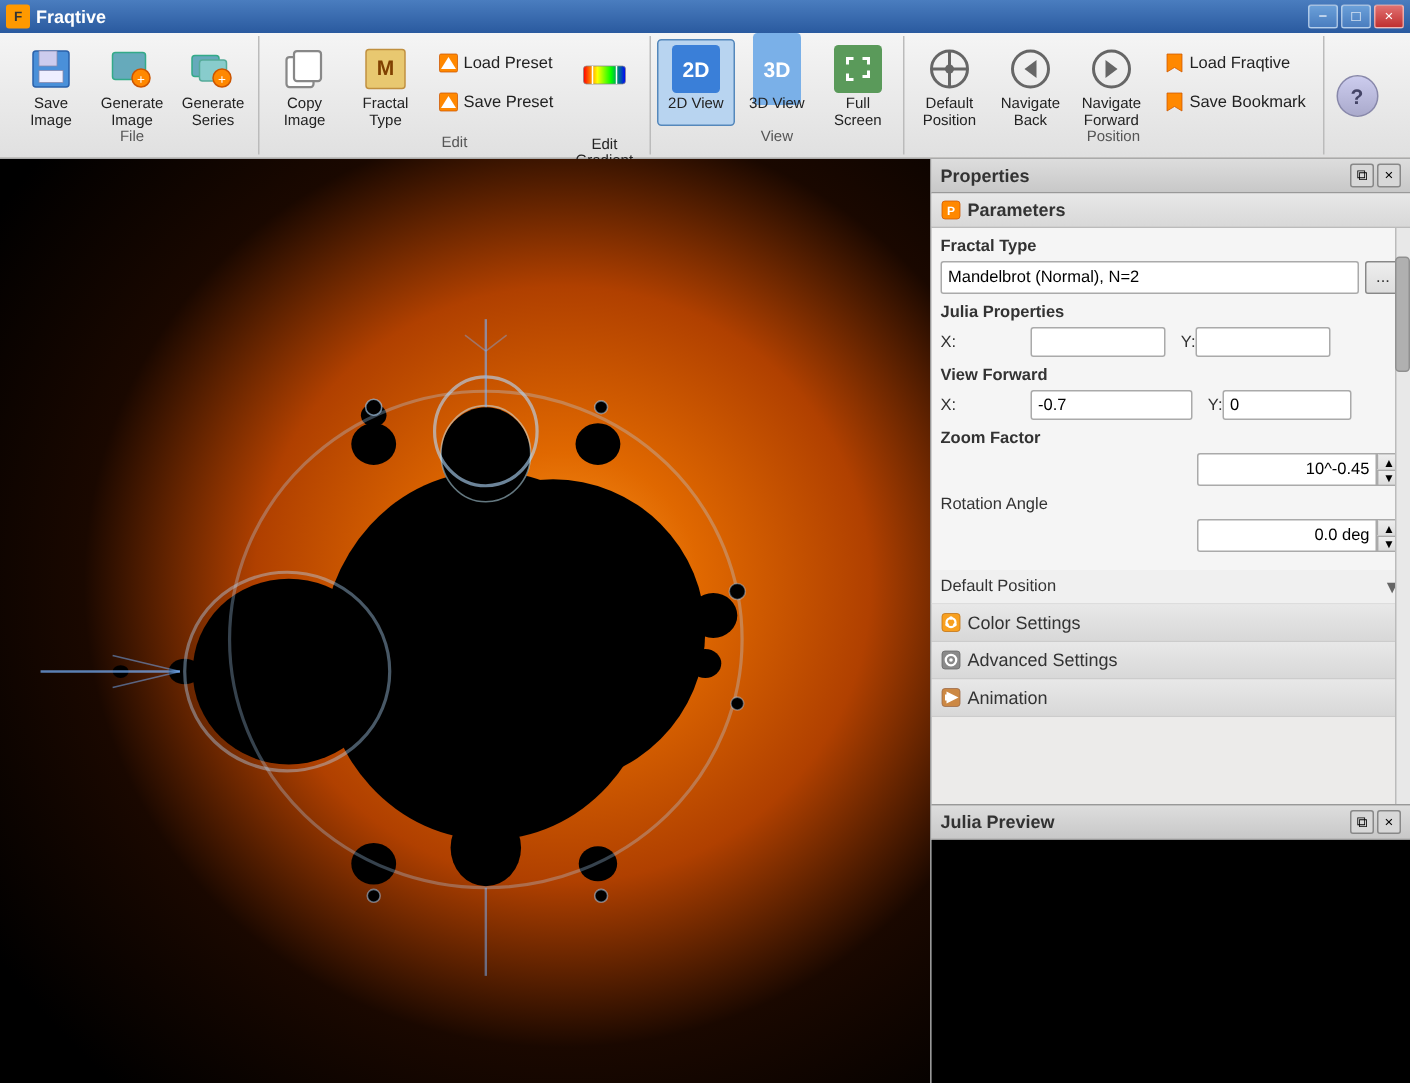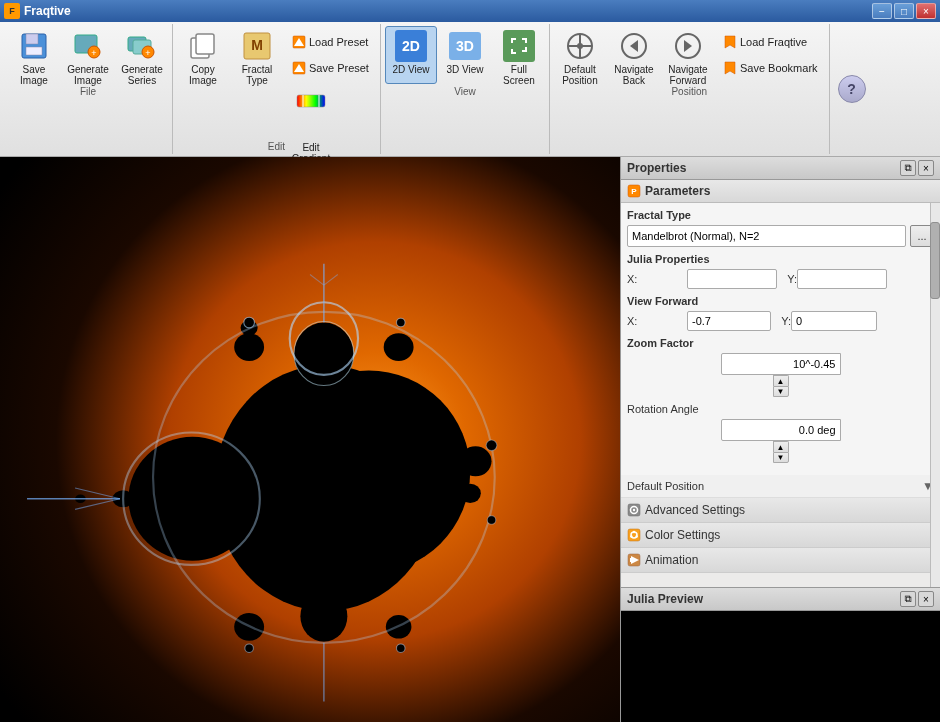--- a/index.html
+++ b/index.html
@@ -107,21 +107,21 @@
     .fractal-type-row { display: flex; align-items: center; gap: 4px; margin-bottom: 6px; }
     .fractal-type-input {
       flex: 1; border: 1px solid #aaa; background: white; padding: 2px 4px;
       font-size: 11px; height: 22px; border-radius: 2px;
     }
     .browse-btn {
       width: 24px; height: 22px; border: 1px solid #888; background: linear-gradient(to bottom, #eee, #ddd);
       cursor: pointer; display: flex; align-items: center; justify-content: center; font-size: 11px;
       border-radius: 2px; color: #333;
     }
-    .spinner-input-row { display: flex; align-items: center; justify-content: flex-end; gap: 0; margin-bottom: 6px; flex-direction: column; }
+    .spinner-input-row { display: flex; align-items: center; justify-content: flex-end; gap: 0; margin-bottom: 6px; }
     .spinner-input {
       border: 1px solid #aaa; background: white; padding: 2px 4px;
       font-size: 11px; height: 22px; width: 120px; text-align: right; border-radius: 2px 0 0 2px;
     }
     .spinner-btns { display: flex; flex-direction: column; }
     .spinner-btn {
       width: 16px; height: 11px; border: 1px solid #aaa; background: linear-gradient(to bottom, #eee, #ddd);
       cursor: pointer; display: flex; align-items: center; justify-content: center; font-size: 8px;
       border-radius: 0;
     }
@@ -138,21 +138,21 @@
     }
     .julia-canvas { background: #000; width: 100%; height: 164px; }
 
     
     .properties-content::-webkit-scrollbar { width: 8px; }
     .properties-content::-webkit-scrollbar-track { background: #e0e0e0; }
     .properties-content::-webkit-scrollbar-thumb { background: #a0a0a0; border-radius: 4px; }
 
     
     .icon-2d { background: #3a7fd8; color: white; font-size: 14px; font-weight: bold; border-radius: 3px; width: 32px; height: 32px; display: flex; align-items: center; justify-content: center; }
-    .icon-3d { background: #7ab0e8; color: white; font-size: 14px; font-weight: bold; border-radius: 3px; width: 32px; height: 28px; display: flex; align-items: center; justify-content: center; }
+    .icon-3d { background: #7ab0e8; color: white; font-size: 14px; font-weight: bold; border-radius: 3px; width: 32px; height: 48px; display: flex; align-items: center; justify-content: center; }
     .icon-fs { background: #5a9a5a; color: white; font-size: 12px; border-radius: 3px; width: 32px; height: 32px; display: flex; align-items: center; justify-content: center; }
 
     .help-btn {
       width: 28px; height: 28px; border-radius: 50%; background: linear-gradient(to bottom, #cce, #aac);
       border: 1px solid #88a; cursor: pointer; display: flex; align-items: center; justify-content: center;
       font-size: 14px; font-weight: bold; color: #446; margin: auto 4px;
     }
 
     
     .default-pos-row {
@@ -248,21 +248,21 @@
       </button>
       <button class="toolbar-btn">
         <div class="toolbar-icon">
           <svg width="32" height="32" viewBox="0 0 32 32">
               <rect x="3" y="3" width="26" height="26" rx="2" fill="#e8c870" stroke="#c09040" stroke-width="1"></rect>
               <text x="16" y="20" text-anchor="middle" font-size="14" font-weight="bold" fill="#804000">M</text>
             </svg>
         </div>
         <span>Fractal Type</span>
       </button>
-      <div style="display:flex;flex-direction:column;justify-content:flex-start;padding-top:4px;gap:1px;">
+      <div style="display:flex;flex-direction:row;justify-content:flex-start;padding-top:4px;gap:1px;">
         <div class="toolbar-group-stacked">
           <button class="toolbar-btn-small">
             <svg width="14" height="14" viewBox="0 0 14 14">
                 <rect x="1" y="1" width="12" height="12" rx="1" fill="#f80" stroke="#c50" stroke-width="0.5"></rect>
                 <polygon points="7,3 12,11 2,11" fill="white"></polygon>
               </svg>
             <span>Load Preset</span>
           </button>
           <button class="toolbar-btn-small">
             <svg width="14" height="14" viewBox="0 0 14 14">
@@ -477,21 +477,21 @@
         <div class="prop-row">
           <span class="prop-label">X:</span>
           <input class="prop-input" type="text" style="width: 90px;">
           <span class="prop-label" style="text-align:right;min-width:20px;">Y:</span>
           <input class="prop-input" type="text" style="width: 90px;">
         </div>
 
         <div style="font-size:11px;font-weight:bold;color:#333;margin-bottom:4px;">View Forward</div>
         <div class="prop-row">
           <span class="prop-label">X:</span>
-          <input class="prop-input" type="text" style="width: 84px;" value="-0.7">
+          <input class="prop-input" type="text" style="width: 108px;" value="-0.7">
           <span class="prop-label" style="text-align:right;min-width:20px;">Y:</span>
           <input class="prop-input" type="text" style="width: 86px;" value="0">
         </div>
 
         <div style="font-size:11px;font-weight:bold;color:#333;margin-bottom:4px;">Zoom Factor</div>
         <div class="spinner-input-row">
           <input class="spinner-input" type="text" value="10^-0.45" style="">
           <div class="spinner-btns">
             <button class="spinner-btn">▲</button>
             <button class="spinner-btn">▼</button>
@@ -504,44 +504,44 @@
           <div class="spinner-btns">
             <button class="spinner-btn">▲</button>
             <button class="spinner-btn">▼</button>
           </div>
         </div>
       </div>
 
       <div class="default-pos-row">
         <span>Default Position</span>
         <span class="default-pos-arrow">▼</span>
-      </div>
-
-      <div class="collapsed-section">
-        <svg width="14" height="14" viewBox="0 0 14 14">
-          <rect x="1" y="1" width="12" height="12" rx="2" fill="#8a8a8a" stroke="#666" stroke-width="0.5"></rect>
-          <circle cx="7" cy="7" r="3.5" fill="none" stroke="white" stroke-width="1.5"></circle>
-          <circle cx="7" cy="7" r="1.2" fill="white"></circle>
-        </svg>
-        <span>Advanced Settings</span>
       </div>
 
       <div class="collapsed-section">
         <svg width="14" height="14" viewBox="0 0 14 14">
           <rect x="1" y="1" width="12" height="12" rx="2" fill="#f8a020" stroke="#c07010" stroke-width="0.5"></rect>
           <circle cx="7" cy="7" r="3" fill="none" stroke="white" stroke-width="1.5"></circle>
           <circle cx="7" cy="4" r="1.2" fill="white"></circle>
           <circle cx="9.6" cy="8.5" r="1.2" fill="white"></circle>
           <circle cx="4.4" cy="8.5" r="1.2" fill="white"></circle>
         </svg>
         <span>Color Settings</span>
       </div>
 
       <div class="collapsed-section">
         <svg width="14" height="14" viewBox="0 0 14 14">
+          <rect x="1" y="1" width="12" height="12" rx="2" fill="#8a8a8a" stroke="#666" stroke-width="0.5"></rect>
+          <circle cx="7" cy="7" r="3.5" fill="none" stroke="white" stroke-width="1.5"></circle>
+          <circle cx="7" cy="7" r="1.2" fill="white"></circle>
+        </svg>
+        <span>Advanced Settings</span>
+      </div>
+
+      <div class="collapsed-section">
+        <svg width="14" height="14" viewBox="0 0 14 14">
           <rect x="1" y="1" width="12" height="12" rx="2" fill="#c84" stroke="#964" stroke-width="0.5"></rect>
           <polygon points="4,3 12,7 4,11" fill="white"></polygon>
           <rect x="3" y="5" width="2" height="4" fill="white"></rect>
         </svg>
         <span>Animation</span>
       </div>
 
       <div class="scrollbar-track">
         <div class="scrollbar-thumb"></div>
       </div>

